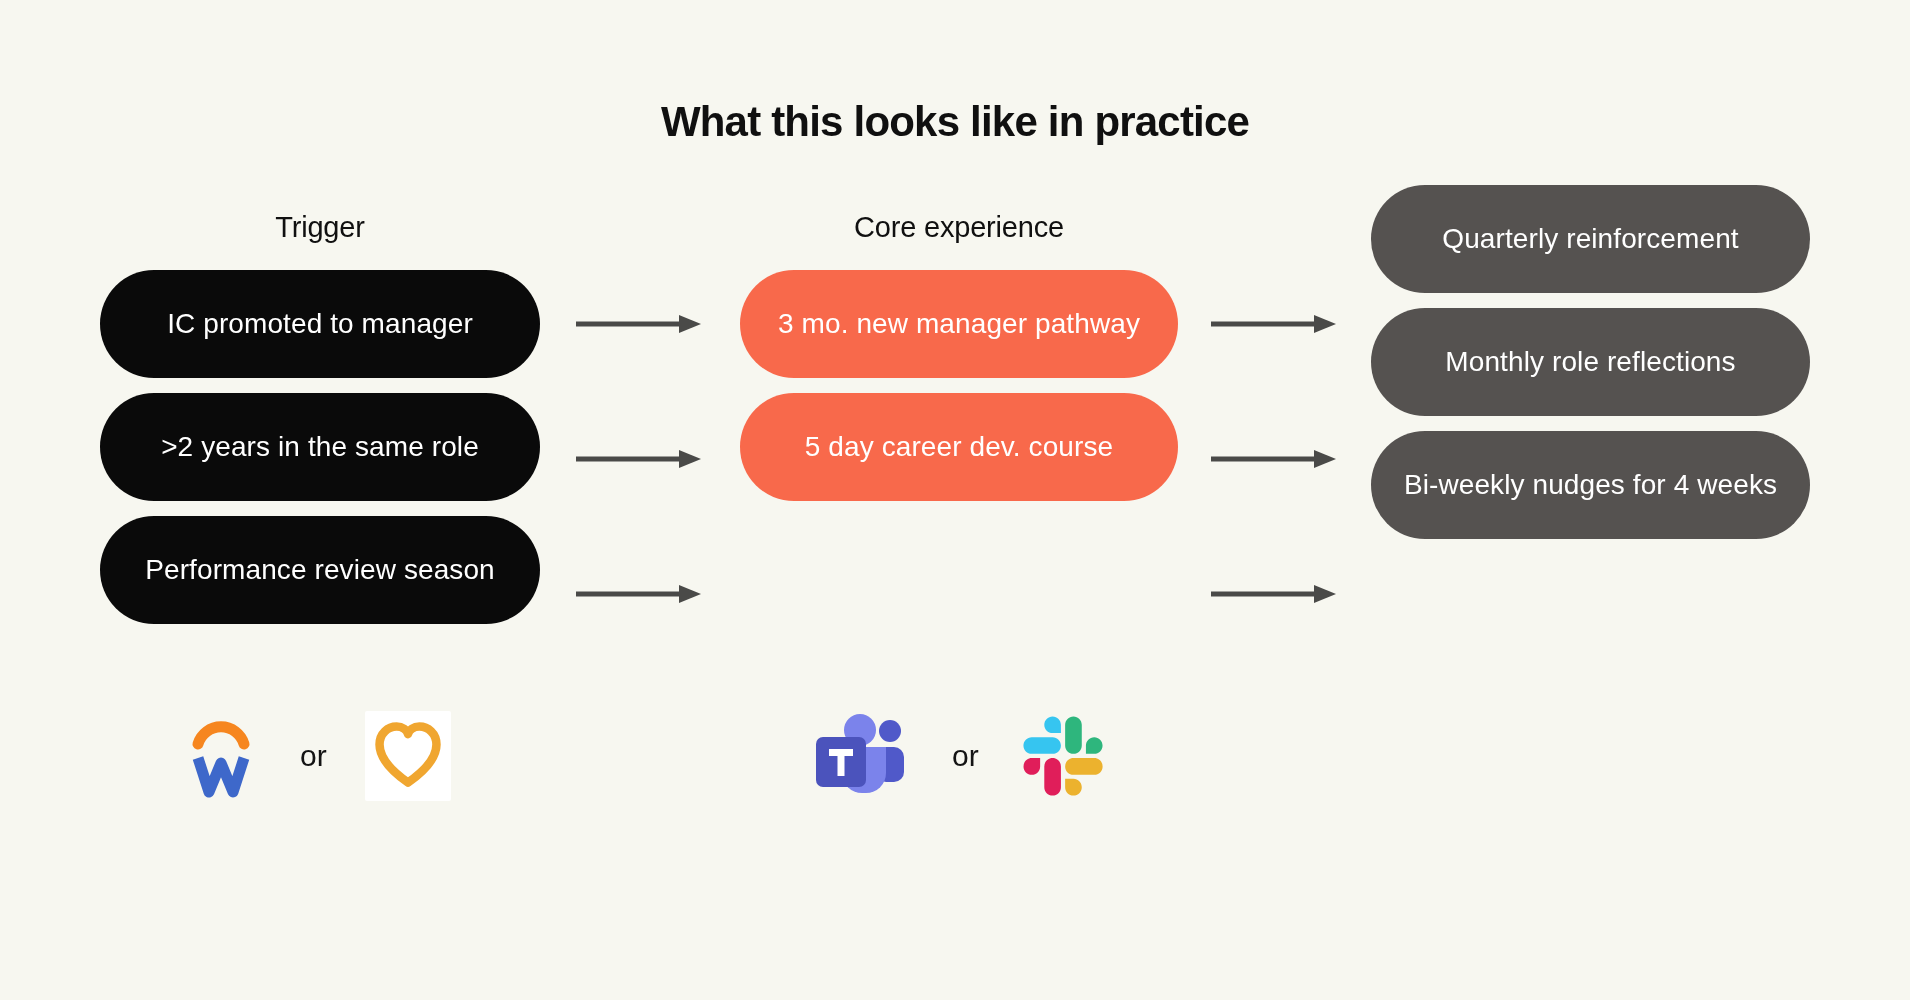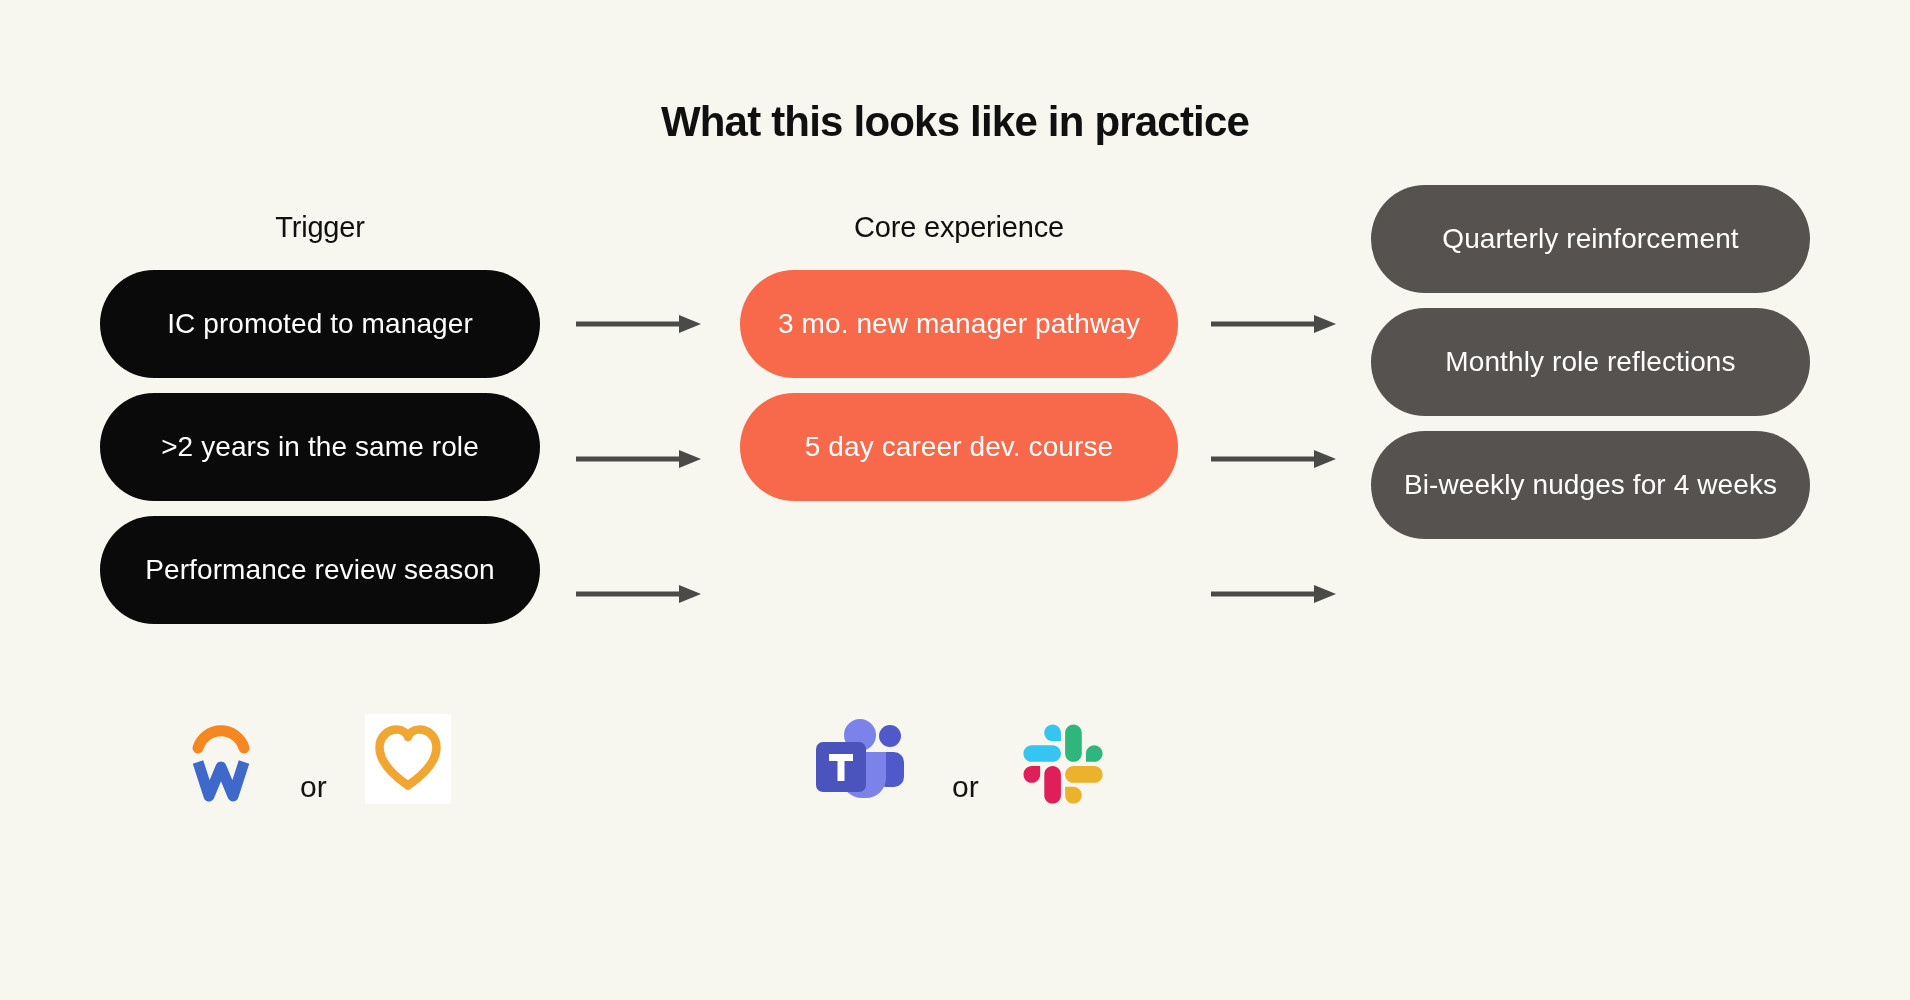--- a/index.html
+++ b/index.html
@@ -35,21 +35,21 @@
   .pill-trigger{background:var(--trigger-pill);}
   .pill-core{background:var(--core-pill);}
   .pill-followup{background:var(--followup-pill);}
   .arrow-col{position:absolute;top:185px;display:flex;flex-direction:column;}
   .arrow-col-a{left:540px;width:196px;}
   .arrow-col-b{left:1174px;width:197px;}
   .arrow-spacer{height:85px;}
   .arrow-cell{height:108px;margin-bottom:27px;display:flex;align-items:center;justify-content:center;}
   .arrow-line{stroke:var(--arrow);stroke-width:5;}
   .arrow-head{fill:var(--arrow);}
-  .logo-group{position:absolute;top:708px;height:96px;display:flex;align-items:flex-end;}
+  .logo-group{position:absolute;top:708px;height:96px;display:flex;align-items:center;}
   .logo-group-triggers{left:190px;}
   .logo-group-channels{left:812px;}
   .or-label{font-size:30px;color:#141414;font-weight:400;}
   .or-1{margin-left:48px;}
   .or-2{margin-left:44px;}
   .heart-box{
     margin-left:38px;width:86px;height:90px;background:#FFFFFF;border-radius:2px;
     display:flex;align-items:center;justify-content:center;
   }
   .slack-logo{margin-left:44px;}

